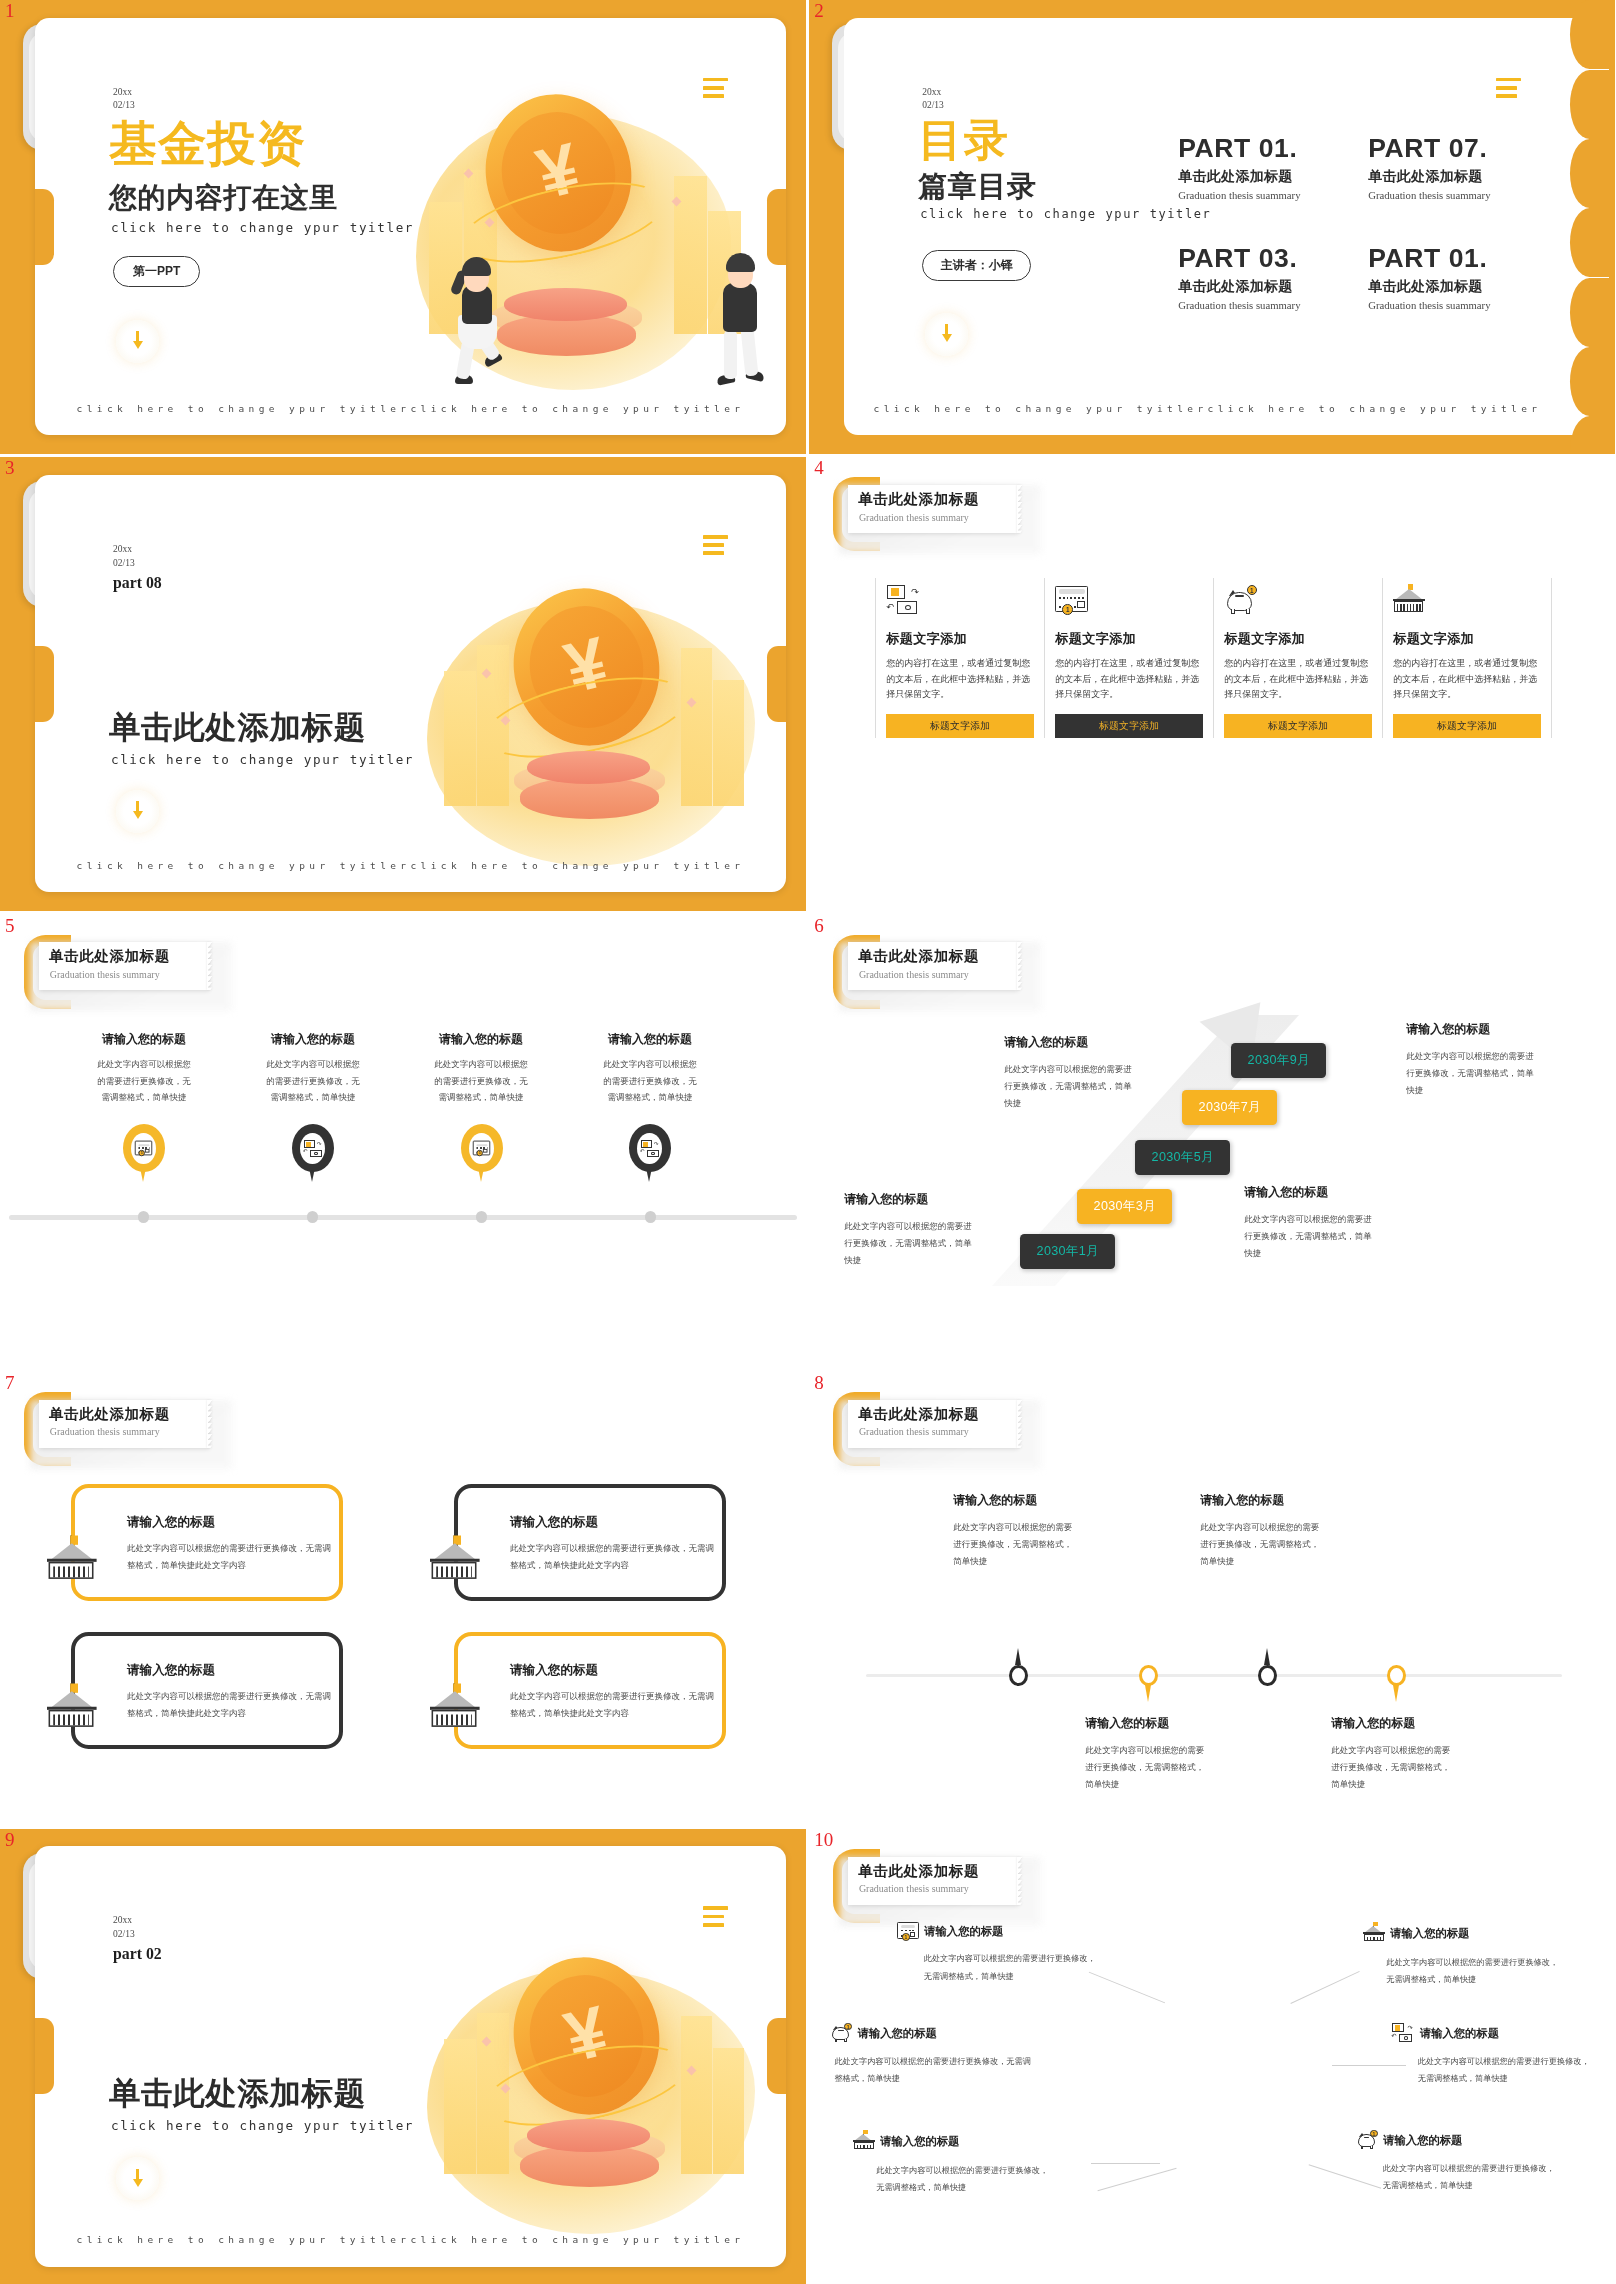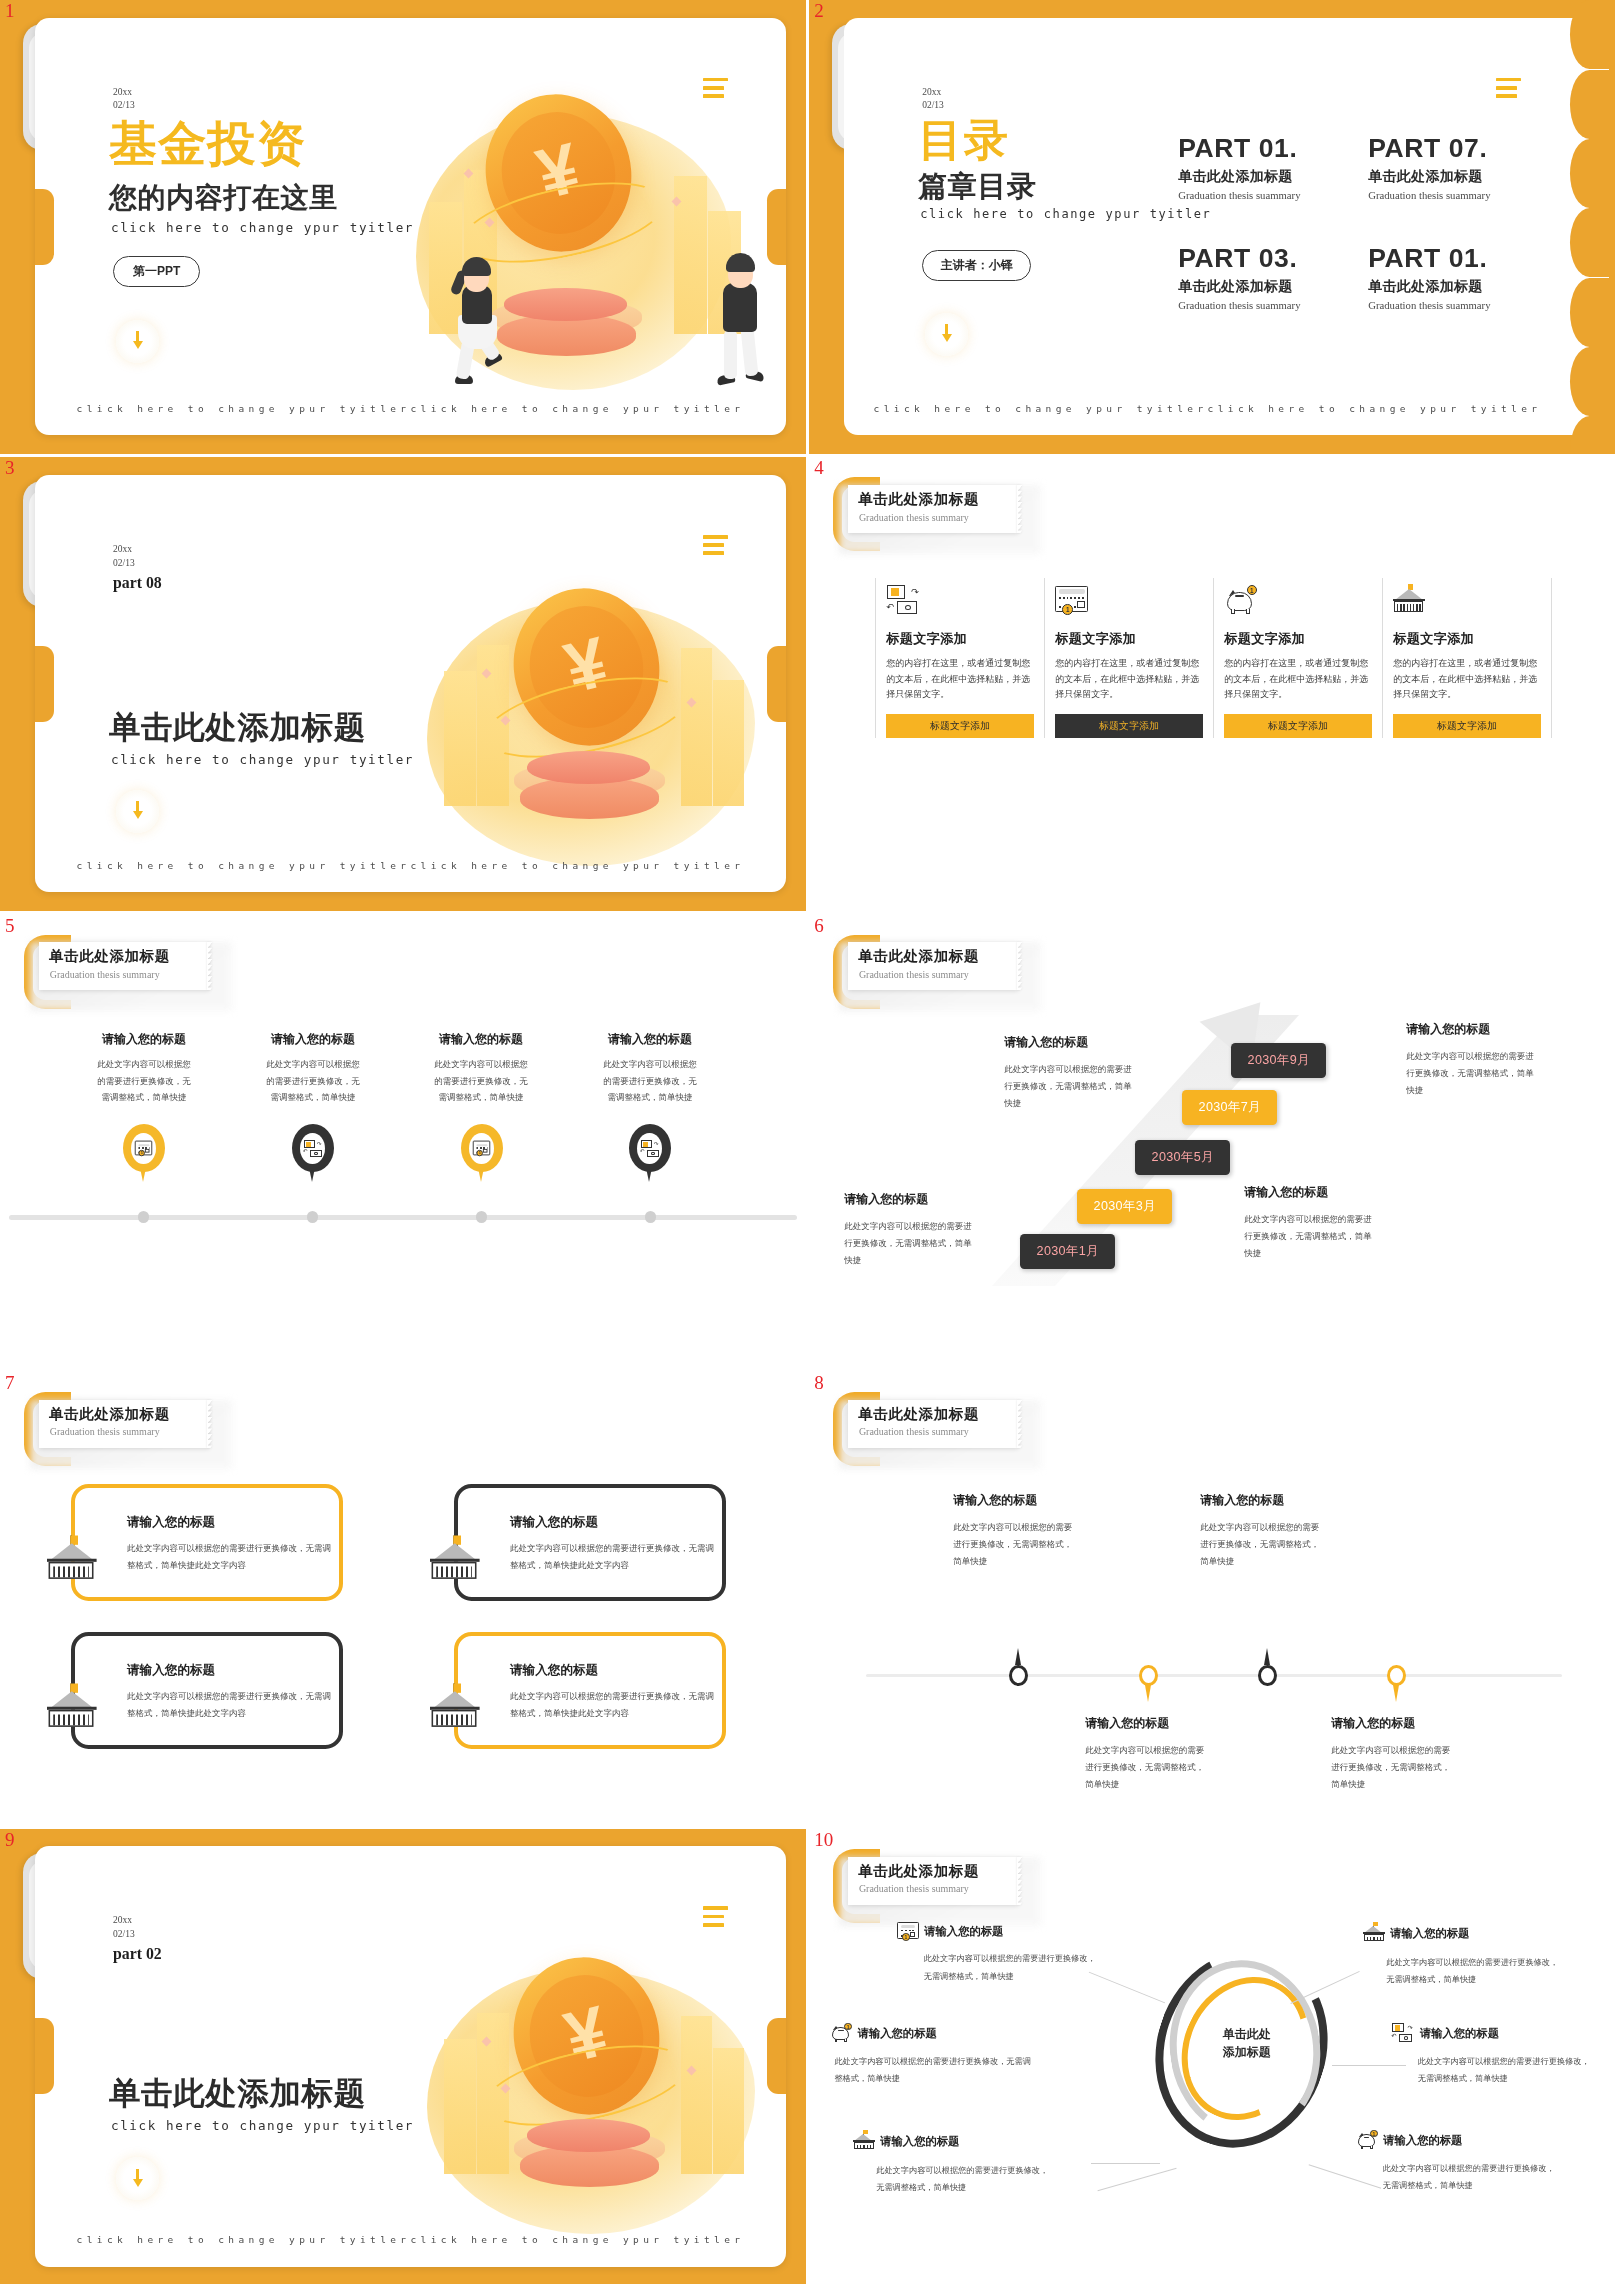--- a/index.html
+++ b/index.html
@@ -342,21 +342,21 @@
     border-left: 34px solid transparent;
     border-right: 34px solid transparent;
     border-bottom: 54px solid #e9e9e9;
     transform: rotate(40deg);
   }
   .chip {
     position: absolute; padding: 8.8px 16.4px; border-radius: 4.4px;
     font-size: 12.6px; letter-spacing: 0.3px; white-space: nowrap;
     box-shadow: 1.3px 1.9px 4.4px rgba(0,0,0,.20);
   }
-  .chip.d { background: #333333; color: #fca5a5; }
+  .chip.d { background: #333333; color: #14b8a6; }
   .chip.y { background: #f7b322; color: #ffffff; }
   .s6-blk { position: absolute; width: 135px; }
   .s6-t { font-size: 12px; font-weight: bold; color: #232323; margin-bottom: 10px; }
   .s6-p { font-size: 8.5px; color: #4a4a4a; line-height: 2.0; }
 
   
   .s7-box {
     position: absolute; width: 272px; height: 117px;
     border: 4.4px solid #f7b322; border-radius: 17.6px;
   }
@@ -988,29 +988,20 @@
     <div class="hdr">
       <div class="hdr-bracket"></div>
       <div class="hdr-shadow"></div>
       <div class="hdr-card">
         <div class="hdr-zig"></div>
         <div class="hdr-cn">单击此处添加标题</div>
         <div class="hdr-en">Graduation thesis summary</div>
       </div>
     </div>
 
-    <div class="donut">
-      <div class="r1"></div>
-        <div class="r2"></div>
-        <div class="r3"></div>
-      <div class="ctr">
-        <div>单击此处</div>
-        <div>添加标题</div>
-      </div>
-    </div>
 
     <div class="lead" style="left:277px; top:158px; width:82px; transform:rotate(22deg);"></div>
     <div class="lead" style="left:24px; top:208px; width:76px; transform:rotate(0deg); opacity:0;"></div>
     <div class="lead" style="left:282px; top:334px; width:69px;"></div>
     <div class="lead" style="left:287px; top:350px; width:82px; transform:rotate(-16deg);"></div>
     <div class="lead" style="left:478px; top:158px; width:76px; transform:rotate(-25deg);"></div>
     <div class="lead" style="left:523px; top:236px; width:74px;"></div>
     <div class="lead" style="left:498px; top:347px; width:76px; transform:rotate(18deg);"></div>
 
     <div class="s10-item" style="left:88px; top:93px;">

